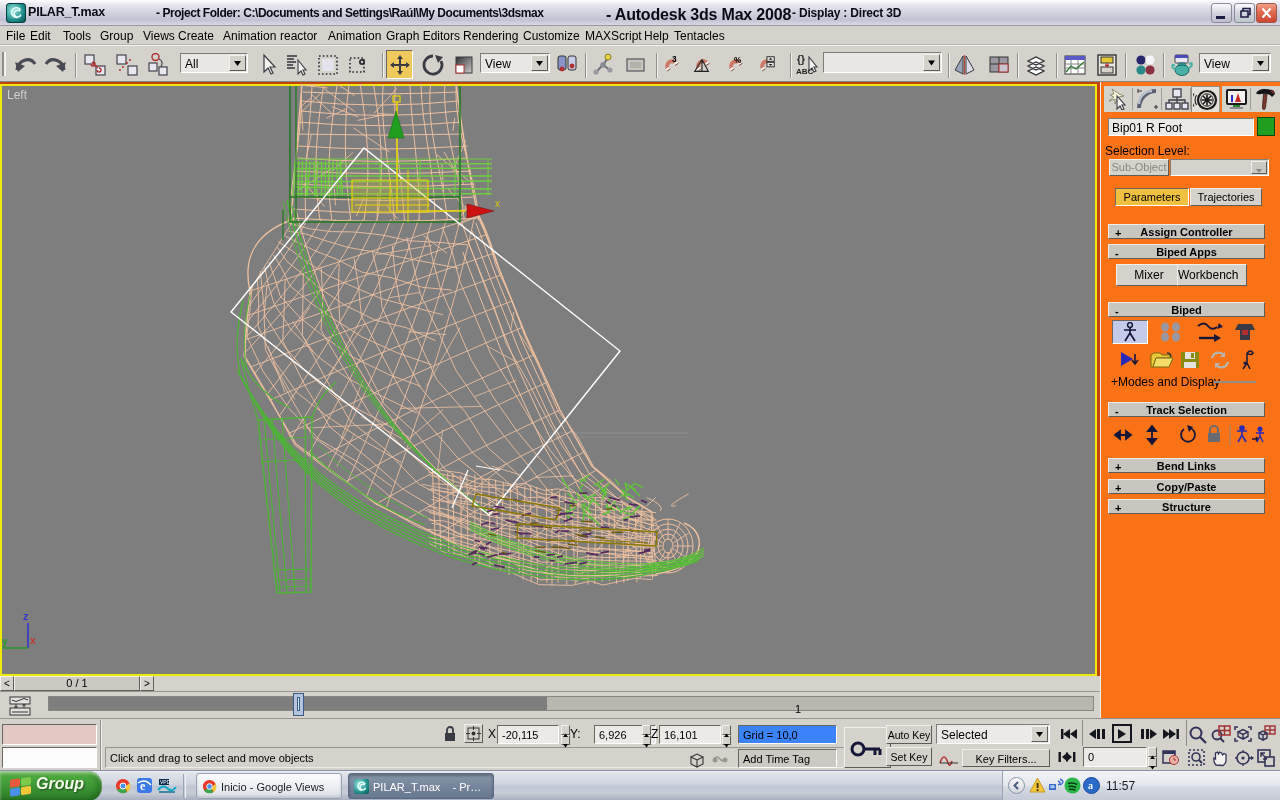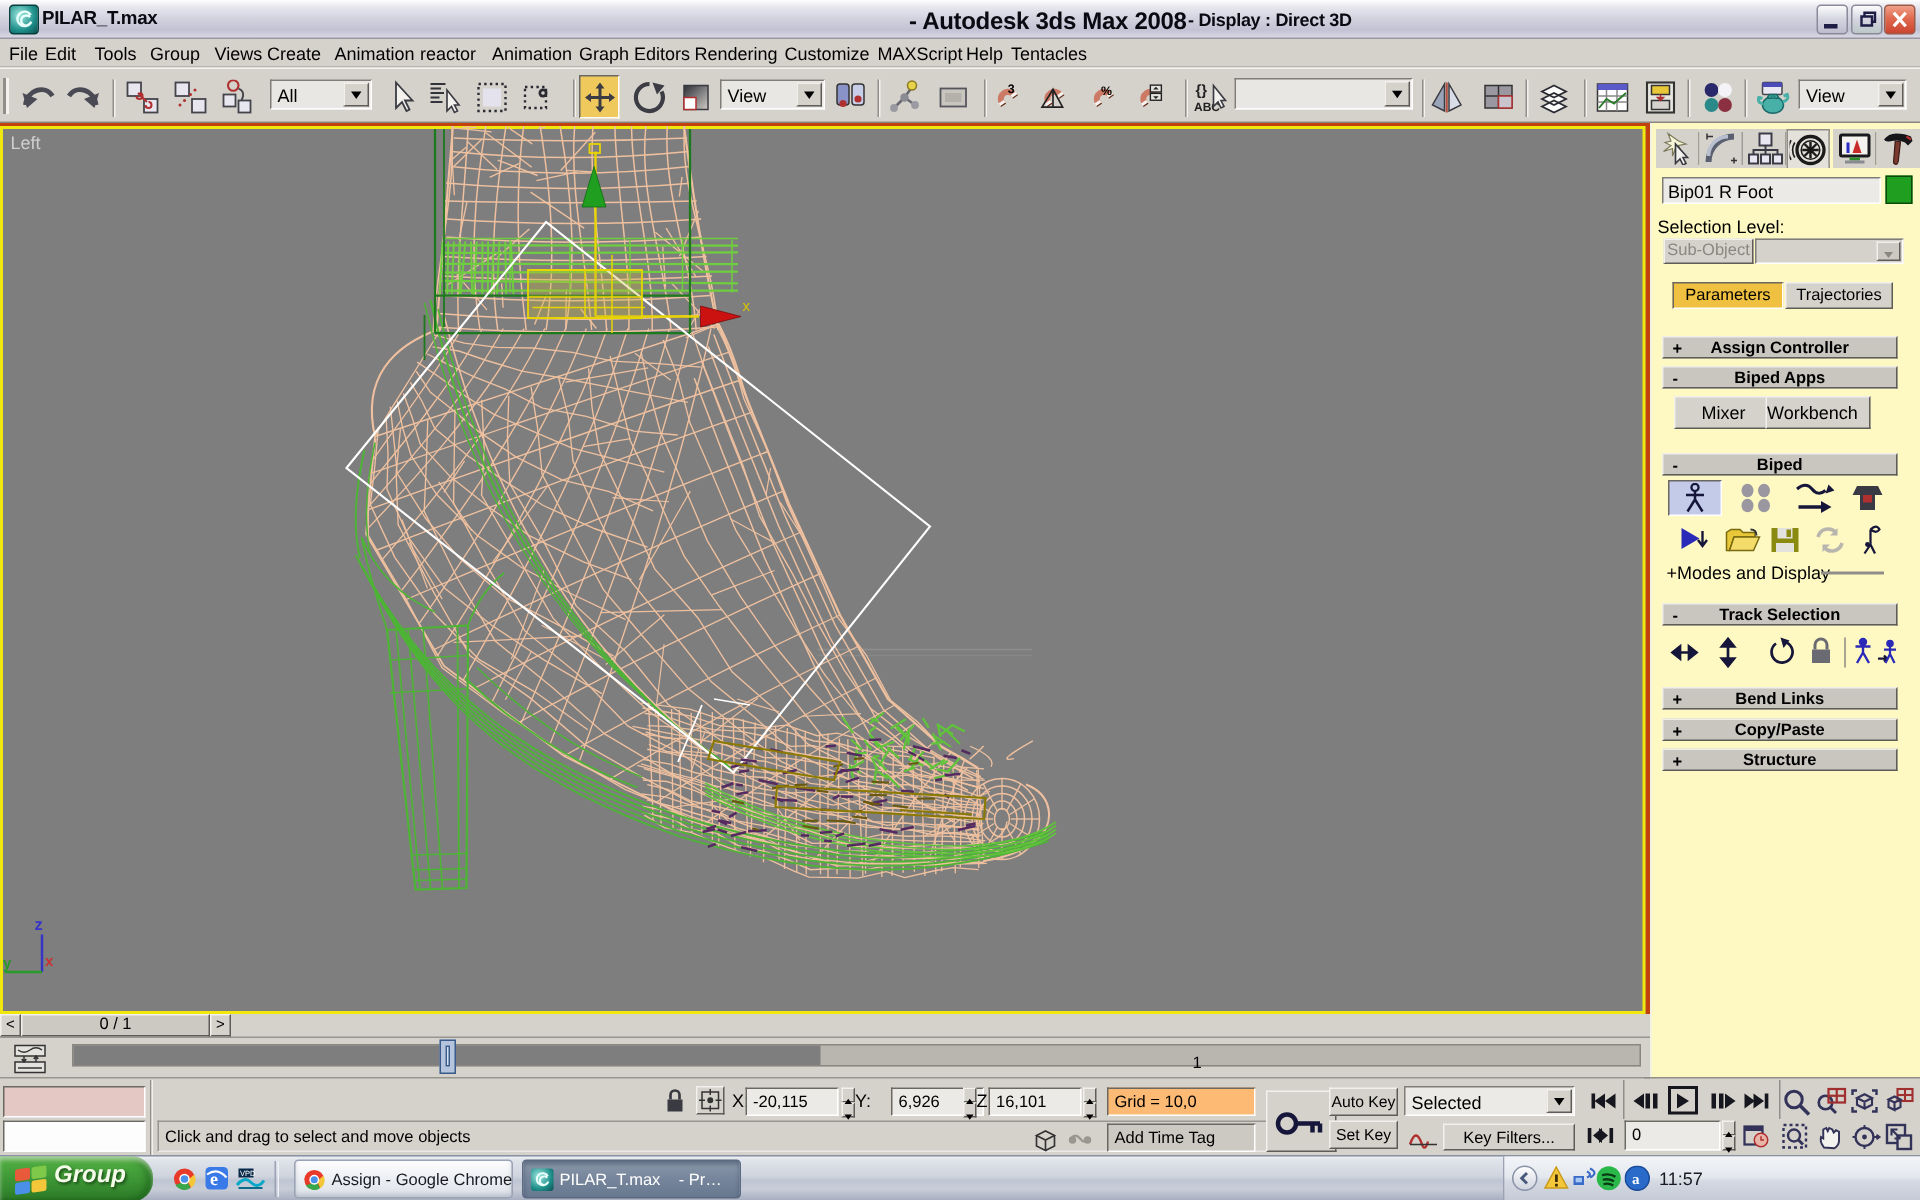--- a/index.html
+++ b/index.html
@@ -21,20 +21,21 @@
 <div class="abs" style="left:0;top:0;width:1280px;height:26px;
  background:linear-gradient(180deg,#fdfdfe 0%,#e6e6ee 20%,#cfcfdd 55%,#c3c2d4 80%,#d9d9e4 100%);
  border-bottom:1px solid #9a98a8">
  <div class="abs" style="left:6px;top:3px;width:20px;height:20px;border-radius:3px;
   background:radial-gradient(circle at 35% 35%,#9fe8e0,#1e8f8a 60%,#0b4f4d);border:1px solid #083e3c">
   <svg width="18" height="18" viewBox="0 0 18 18" style="position:absolute;left:0;top:0">
    <path d="M13.5 6 A4.8 4.8 0 1 0 13.8 10.5 A3.4 3.4 0 1 1 13 7.4" fill="none" stroke="#e8fffb" stroke-width="1.6"></path>
   </svg>
  </div>
  <div class="abs" style="left:28px;top:5px;font-size:12.5px;font-weight:bold;color:#0a0a12;letter-spacing:-0.2px">PILAR_T.max</div>
+ <div class="abs" style="left:156px;top:6px;font-size:12px;font-weight:bold;color:#0a0a12;letter-spacing:-0.45px">- Project Folder: C:\Documents and Settings\Raúl\My Documents\3dsmax</div>
  <div class="abs" style="left:606px;top:6px;font-size:16px;font-weight:bold;color:#0a0a12;letter-spacing:-0.2px">- Autodesk 3ds Max 2008</div>
  <div class="abs" style="left:792px;top:6px;font-size:12px;font-weight:bold;color:#0a0a12;letter-spacing:-0.2px">- Display : Direct 3D</div>
  <div class="abs" style="left:1211px;top:3px;width:21px;height:20px;border-radius:3px;border:1px solid #8a8a9a;
   background:linear-gradient(180deg,#fcfcfd,#d4d4e0 50%,#bcbcce)">
   <div class="abs" style="left:4px;top:12px;width:9px;height:3px;background:#1c1c44"></div>
     </div>
  <div class="abs" style="left:1234px;top:3px;width:21px;height:20px;border-radius:3px;border:1px solid #8a8a9a;
   background:linear-gradient(180deg,#fcfcfd,#d4d4e0 50%,#bcc8c8)">
   <svg width="19" height="18" viewBox="0 0 19 18">
         <path d="M6 7 h7 v6 h-7 z M8 7 v-2.5 h7 v6 h-2" fill="none" stroke="#1c1c44" stroke-width="1.6"></path>
@@ -770,21 +771,21 @@
       <path d="M355.0,205.0 L430.0,205.0" stroke="#e8d400" stroke-width="1.0" fill="none"></path>
     </svg>
 <svg class="abs" width="50" height="60" viewBox="0 0 50 60" style="left:0;top:525px">
  <text x="23" y="13" font-size="11" font-weight="bold" fill="#3535c8" font-family="Liberation Sans">z</text>
  <line x1="28" y1="16" x2="28" y2="41" stroke="#3535c8" stroke-width="1.6"></line>
  <line x1="3" y1="41" x2="28" y2="41" stroke="#2a9a2a" stroke-width="1.6"></line>
  <text x="2" y="38" font-size="10" font-weight="bold" fill="#2a9a2a" font-family="Liberation Sans">y</text>
  <text x="30" y="37" font-size="10" font-weight="bold" fill="#c83535" font-family="Liberation Sans">x</text>
 </svg>
 </div>
-<div class="abs" style="left:1100px;top:82px;width:180px;height:636px;background:#fef9c3;border-left:1px solid #f2f0ec">
+<div class="abs" style="left:1100px;top:82px;width:180px;height:636px;background:#f97316;border-left:1px solid #f2f0ec">
 <div class="abs" style="left:3px;top:4px;width:29px;height:26px;background:#d5d2cc;display:flex;align-items:center;justify-content:center">
       <svg width="24" height="22" viewBox="0 0 24 22">
         <path d="M5 1 l2 5 l-4 1 l4 2 l-5 4 l6 -2 l0 5 l2 -5 l4 3 l-2 -5 l5 -1 l-5 -2 Z" fill="#f8f6d8" stroke="#7a7a5a" stroke-width="0.8"></path>
         <path d="M10 8 L10 21 L13 18 L15 22 L17 21 L15 17 L18 17 Z" fill="#f4f2ee" stroke="#3a3a42" stroke-width="1.1"></path>
       </svg>
     </div>
 <div class="abs" style="left:31px;top:6px;width:1px;height:22px;background:#a09d97"></div>
 <div class="abs" style="left:32px;top:4px;width:29px;height:26px;background:#d5d2cc;display:flex;align-items:center;justify-content:center">
       <svg width="24" height="22" viewBox="0 0 24 22">
         <path d="M3 20 A 17 17 0 0 1 20 3" fill="none" stroke="#5a6070" stroke-width="4"></path>
@@ -989,21 +990,21 @@
 <div class="abs" style="left:651px;top:7px;font-size:12px">Z:</div>
 <div class="abs field" style="left:659px;top:5px;width:62px;height:19px;background:#eceae6">16,101</div>
 <div class="abs" style="left:722px;top:5px;width:9px;height:20px">
  <div class="btn3" style="width:9px;height:10px"><svg width="7" height="8" viewBox="0 0 7 8">
           <path d="M1 5 L6 5 L3.5 1.5 Z" fill="#000"></path>
         </svg></div>
  <div class="btn3" style="width:9px;height:10px"><svg width="7" height="8" viewBox="0 0 7 8">
           <path d="M1 2 L6 2 L3.5 5.5 Z" fill="#000"></path>
         </svg></div>
     </div>
-<div class="abs field" style="left:738px;top:5px;width:99px;height:19px;background:#fdba74">Grid = 10,0</div>
+<div class="abs field" style="left:738px;top:5px;width:99px;height:19px;background:#3b82f6">Grid = 10,0</div>
 <div class="abs field" style="left:738px;top:29px;width:99px;height:19px;background:#ccc9c3">Add Time Tag</div>
 <svg class="abs" width="40" height="18" viewBox="0 0 40 18" style="left:688px;top:31px">
  <path d="M3 6 l6 -3 6 3 -6 3 Z M3 6 v7 l6 3 v-7 M15 6 v7 l-6 3" fill="none" stroke="#333" stroke-width="1.1"></path>
  <path d="M26 8 q3 -4 6 0 q3 4 6 0" fill="none" stroke="#9a978f" stroke-width="1.5"></path>
       <circle cx="27" cy="9" r="2.5" fill="#9a978f"></circle>
       <circle cx="37" cy="9" r="2.5" fill="#9a978f"></circle>
     </svg>
 <div class="abs btn3" style="left:844px;top:7px;width:47px;height:41px">
  <svg width="40" height="42" viewBox="0 0 40 42">
         <circle cx="13" cy="21" r="6" fill="none" stroke="#16163a" stroke-width="3"></circle>
@@ -1165,21 +1166,21 @@
  <div class="abs" style="left:185px;top:3px;width:1px;height:24px;background:#eef2f6"></div>
  <div class="abs" style="left:196px;top:2px;width:146px;height:26px;border-radius:3px;
   background:linear-gradient(180deg,#fdfdfe,#eceff3 50%,#dde1e8);border:1px solid #9aa2b4;box-shadow:inset 0 -2px 3px rgba(130,140,160,0.35)">
   <svg width="15" height="15" viewBox="0 0 16 16" style="position:absolute;left:5px;top:5px">
    <circle cx="8" cy="8" r="7" fill="#e83a2a"></circle>
         <path d="M8 8 m-7 0 a7 7 0 0 1 12 -4 l-5 0 Z" fill="#e83a2a"></path>
         <path d="M2 12 a7 7 0 0 0 10 2 l-2.5 -5 Z" fill="#3aa84a"></path>
         <path d="M14.5 5 a7 7 0 0 1 -2 9 l-2.5 -5 Z" fill="#f4c63a"></path>
         <circle cx="8" cy="8" r="3" fill="#4a90e8" stroke="#fff" stroke-width="1"></circle>
       </svg>
-  <span style="position:absolute;left:24px;top:7px;font-size:11px;color:#1a1a22;white-space:nowrap">Assign - Google Chrome</span>
+  <span style="position:absolute;left:24px;top:7px;font-size:11px;color:#1a1a22;white-space:nowrap">Inicio - Google Views</span>
     </div>
  <div class="abs" style="left:348px;top:2px;width:146px;height:26px;border-radius:3px;
   background:linear-gradient(180deg,#8b98ab,#76859b 50%,#67788f);border:1px solid #5a6a82;box-shadow:inset 0 2px 3px rgba(30,40,60,0.4)">
   <div style="position:absolute;left:5px;top:5px;width:15px;height:15px;border-radius:2px;
    background:radial-gradient(circle at 35% 35%,#9fe8e0,#1e8f8a 60%,#0b4f4d)">
    <svg width="15" height="15" viewBox="0 0 18 18">
           <path d="M13.5 6 A4.8 4.8 0 1 0 13.8 10.5 A3.4 3.4 0 1 1 13 7.4" fill="none" stroke="#e8fffb" stroke-width="1.6"></path>
         </svg></div>
   <span style="position:absolute;left:24px;top:7px;font-size:11px;color:#fff;white-space:nowrap">PILAR_T.max&nbsp;&nbsp;&nbsp;&nbsp;- Pr…</span>
     </div>

